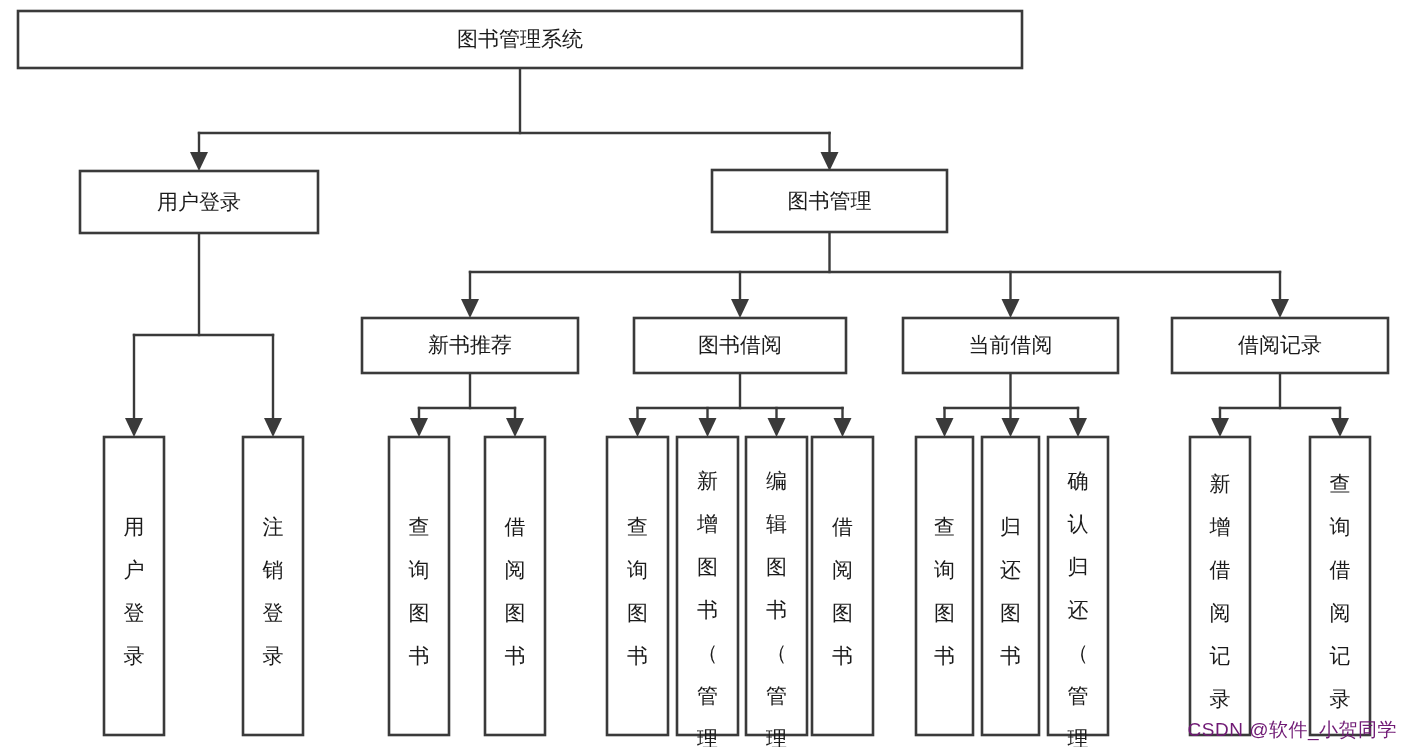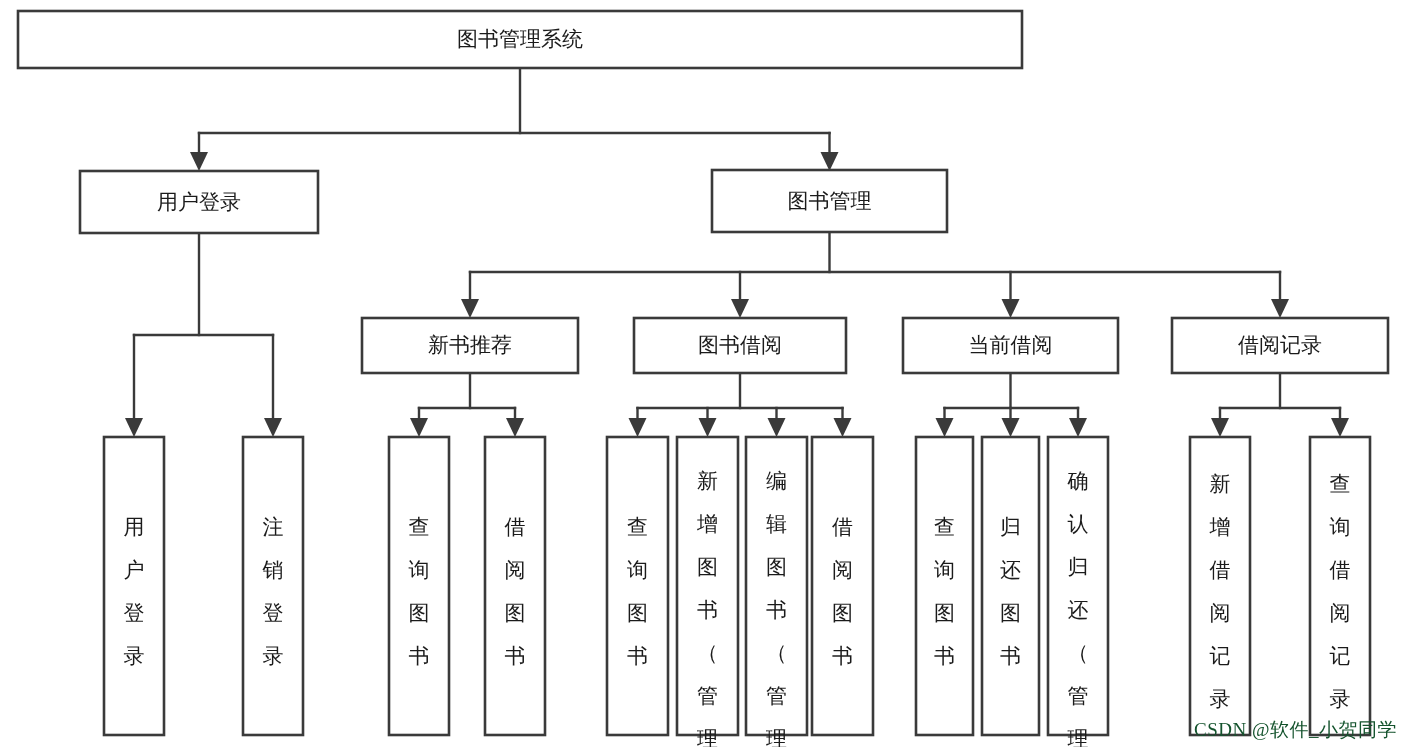--- a/index.html
+++ b/index.html
@@ -51,23 +51,23 @@
   .node-label-v {
     font-family: "Liberation Sans", "DejaVu Sans", sans-serif;
     font-size: 21px;
     fill: #1b1b1b;
     text-anchor: middle;
   }
   .watermark-text {
     position: absolute;
     right: 8px;
     bottom: 4px;
-    font-family: Liberation Serif, serif;
+    font-family: Liberation Sans, sans-serif;
     font-size: 19px;
-    color: #14532d;
+    color: #701a75;
     white-space: nowrap;
     letter-spacing: 0.5px;
   }
 </style>
 </head>
 <body>
 
 <div id="diagram-root">
   <svg class="flow" viewBox="0 0 1405 747" xmlns="http://www.w3.org/2000/svg">
     <defs></defs>

